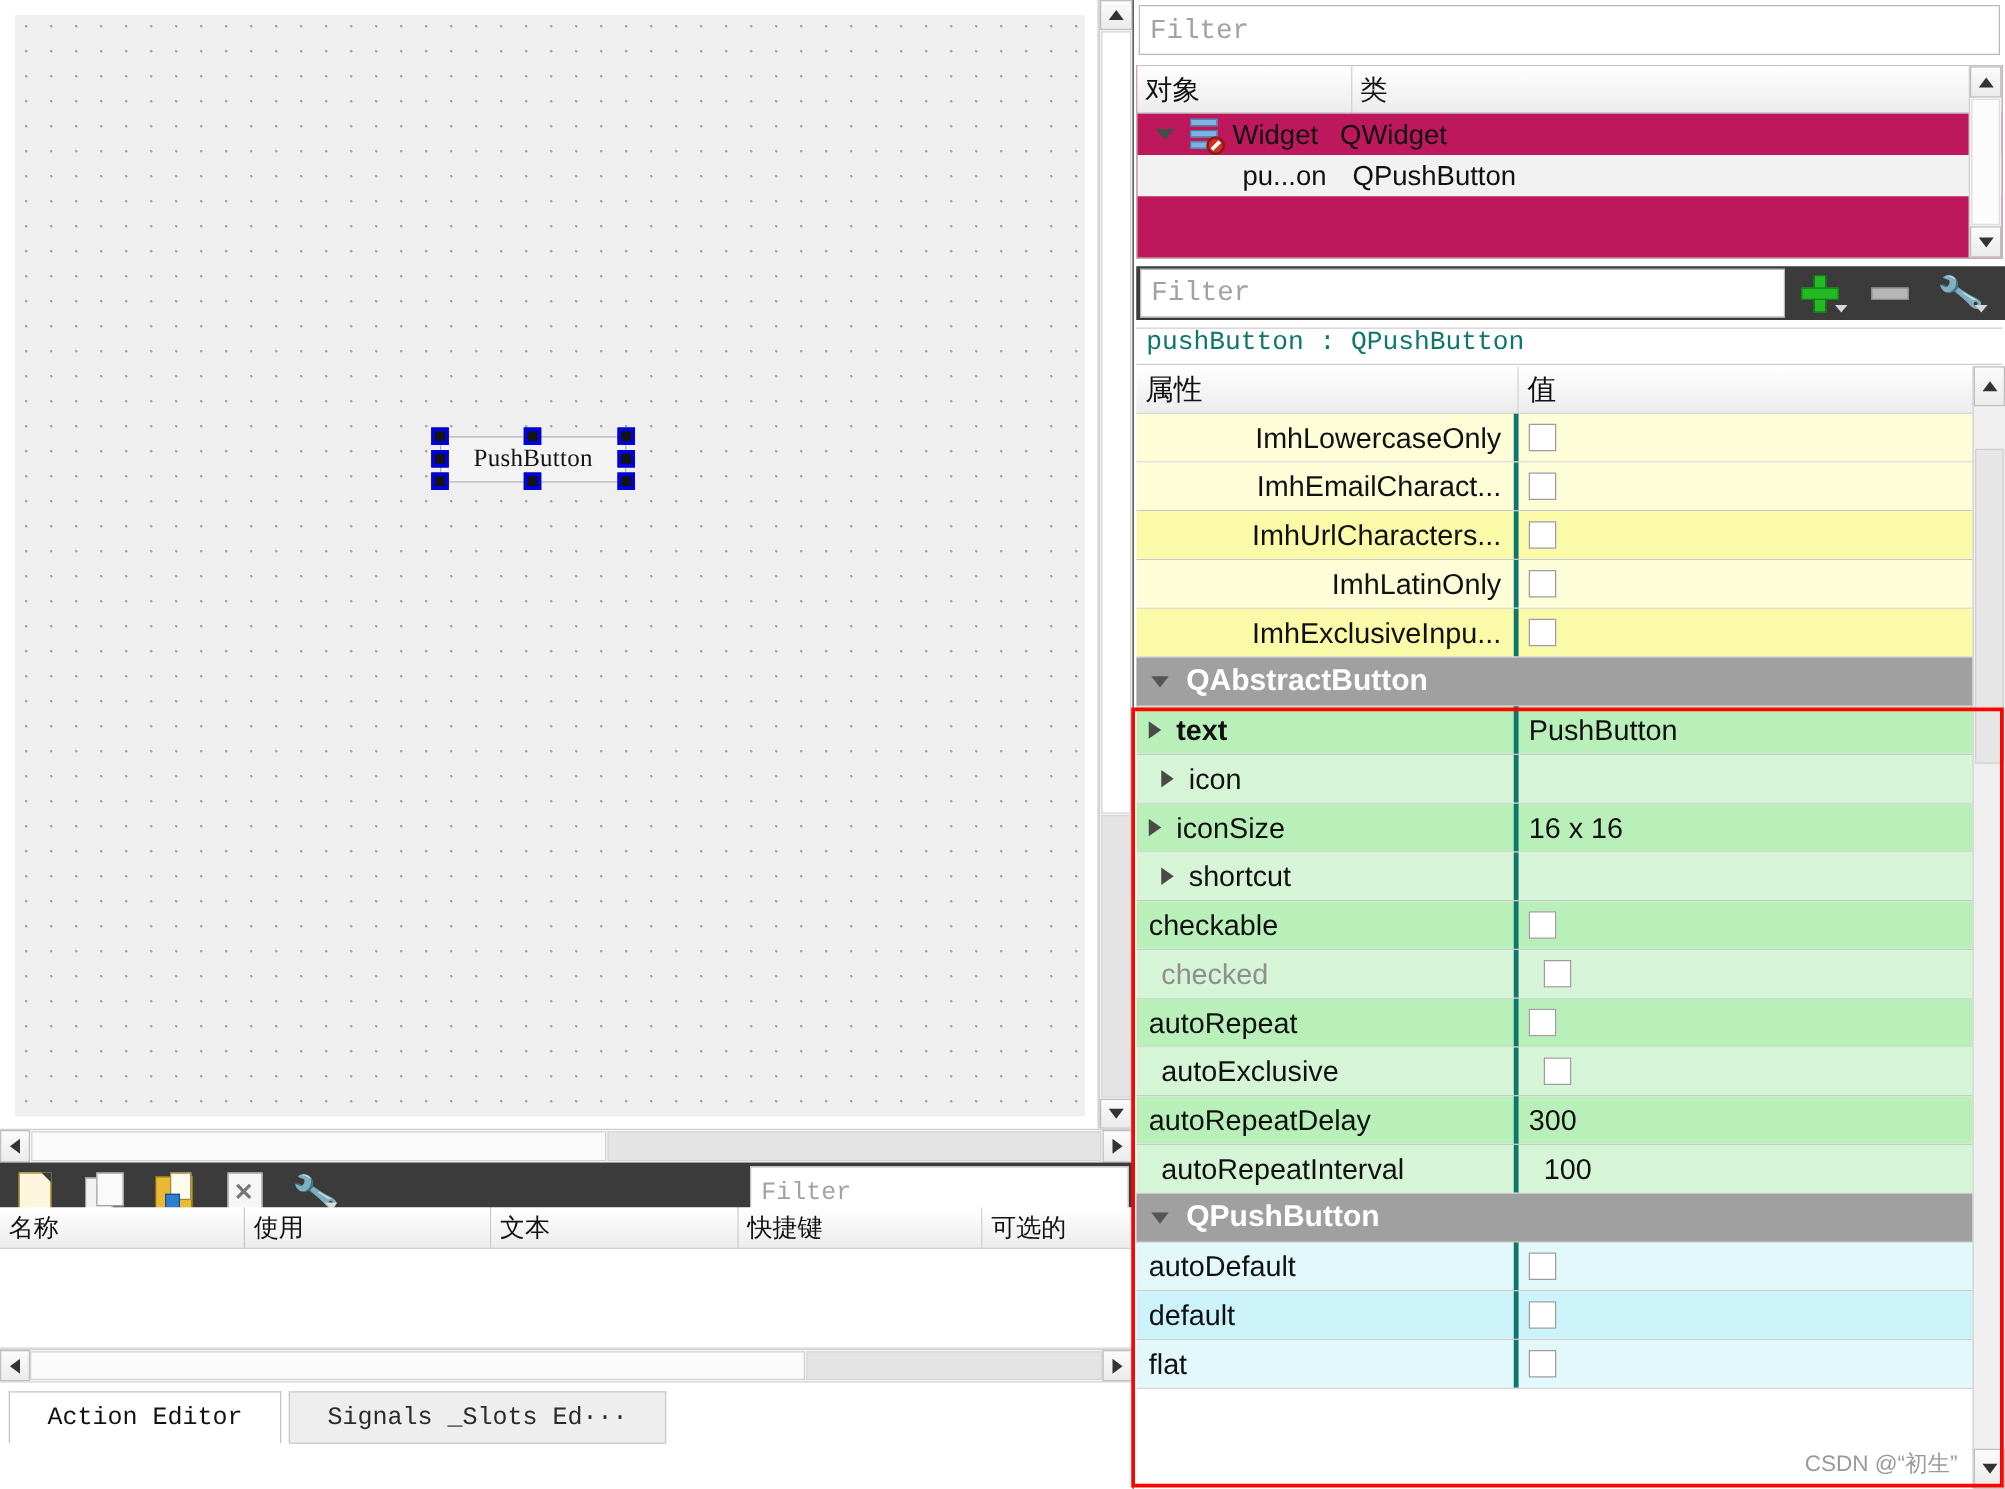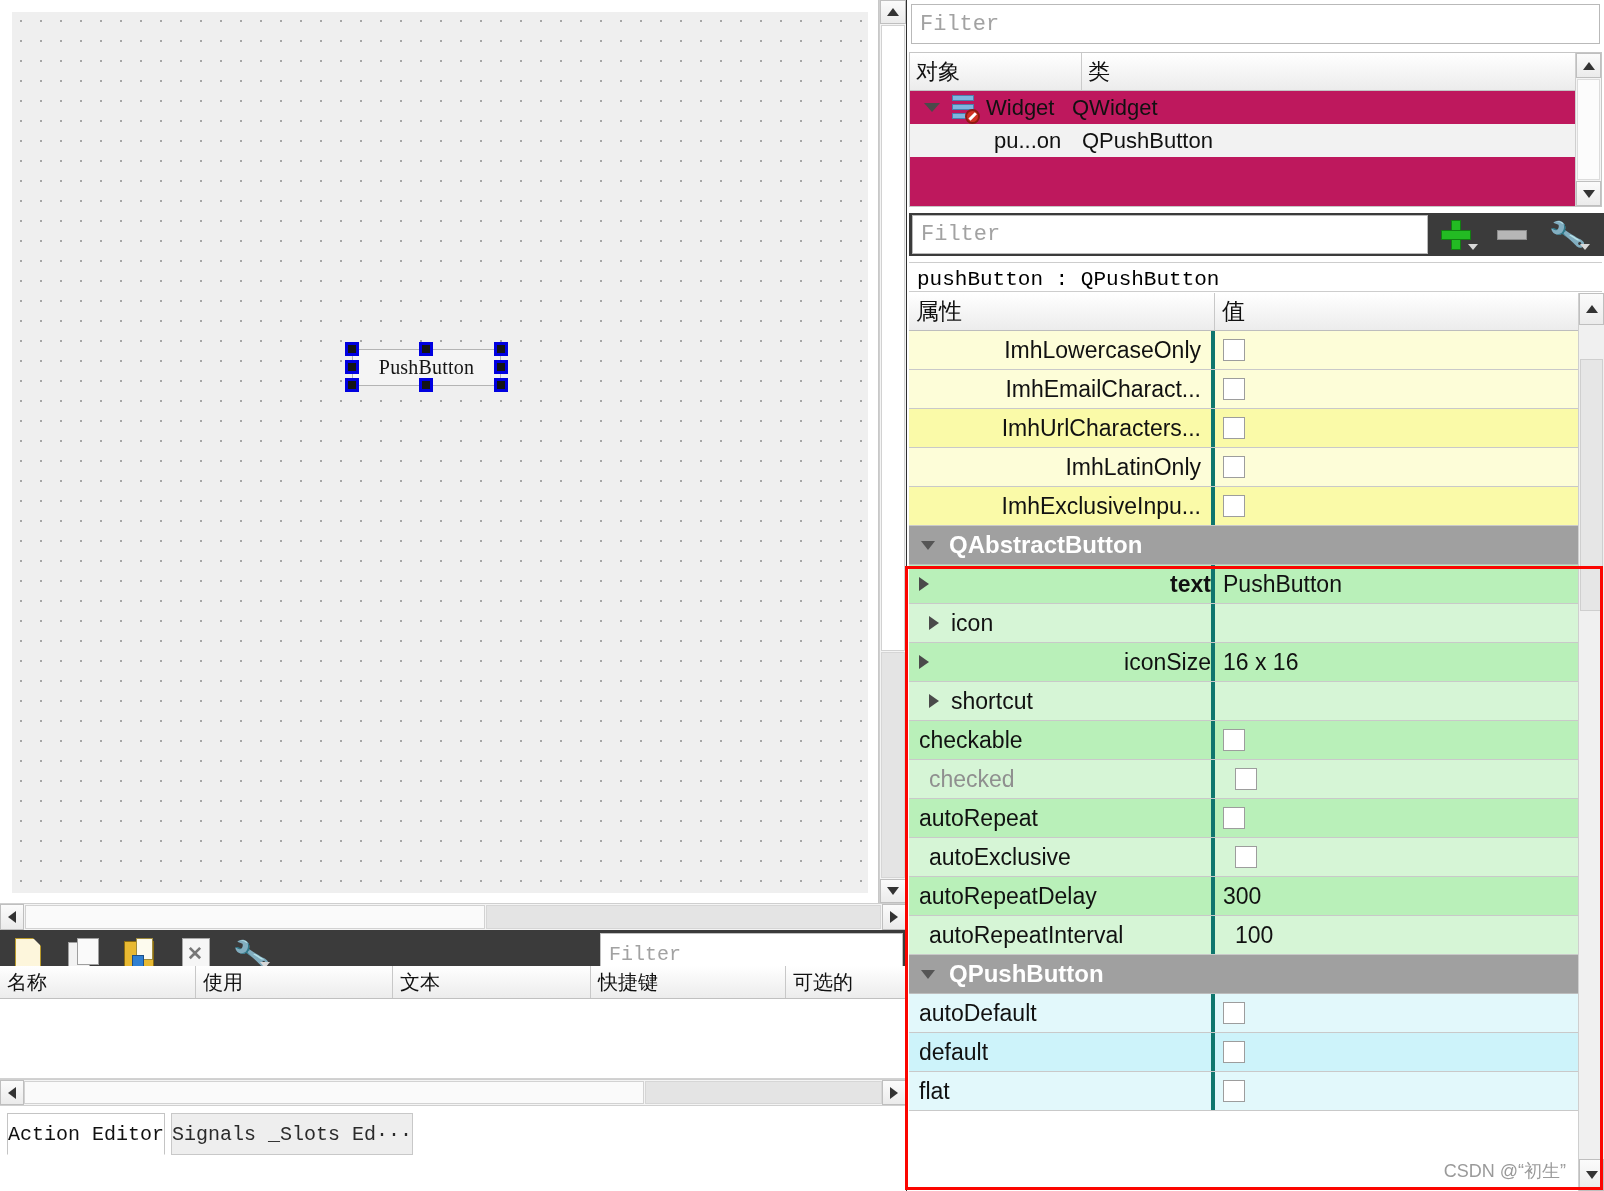--- a/index.html
+++ b/index.html
@@ -288,21 +288,21 @@
     display: flex;
     align-items: flex-start;
     padding-left: 7px;
     padding-top: 7px;
   }
   .ae-tab {
     height: 42px;
     display: flex;
     align-items: center;
     justify-content: center;
-    padding: 0 0;
+    padding: 0 30px;
     font-family: "Liberation Mono", monospace;
     font-size: 20px;
     box-sizing: border-box;
   }
   .ae-tab.active {
     background: #ffffff;
     border: 1px solid #c4c4c4;
     border-bottom: 1px solid #ffffff;
     color: #111;
   }
@@ -411,25 +411,25 @@
 
   #prop-objline {
     position: absolute;
     left: 2px; top: 262px;
     right: 2px;
     height: 30px;
     background: #ffffff;
     border: 1px solid #cdcdcd;
     border-left: none; border-right: none;
     box-sizing: border-box;
-    display: flex; align-items: flex-end;
+    display: flex; align-items: flex-start;
     padding-left: 8px;
     font-family: "Liberation Mono", monospace;
     font-size: 21px;
-    color: #000000;
+    color: #0f766e;
   }
 
   
   #prop-table {
     position: absolute;
     left: 2px; top: 293px;
     right: 0;
     bottom: 0;
     overflow: hidden;
     box-sizing: border-box;
@@ -477,21 +477,21 @@
     flex: 1;
     display: flex;
     align-items: center;
     padding-left: 8px;
     font-size: 23px;
     color: #111;
     box-sizing: border-box;
   }
   .pt-row.yellow .pt-name, .pt-row.yellow .pt-value { background: #fdfdd8; }
   .pt-row.yellow2 .pt-name, .pt-row.yellow2 .pt-value { background: #fafaa8; }
-  .pt-row.green .pt-name, .pt-row.green .pt-value { background: #b9f0b9; justify-content: space-between; }
+  .pt-row.green .pt-name, .pt-row.green .pt-value { background: #b9f0b9; }
   .pt-row.green2 .pt-name, .pt-row.green2 .pt-value { background: #d6f5d6; padding-left: 20px; }
   .pt-row.cyan .pt-name, .pt-row.cyan .pt-value { background: #e2f8fb; }
   .pt-row.cyan2 .pt-name, .pt-row.cyan2 .pt-value { background: #cdf3fa; }
   .pt-group {
     display: flex;
     align-items: center;
     height: 39px;
     background: #a0a0a0;
     color: #ffffff;
     font-size: 24px;

